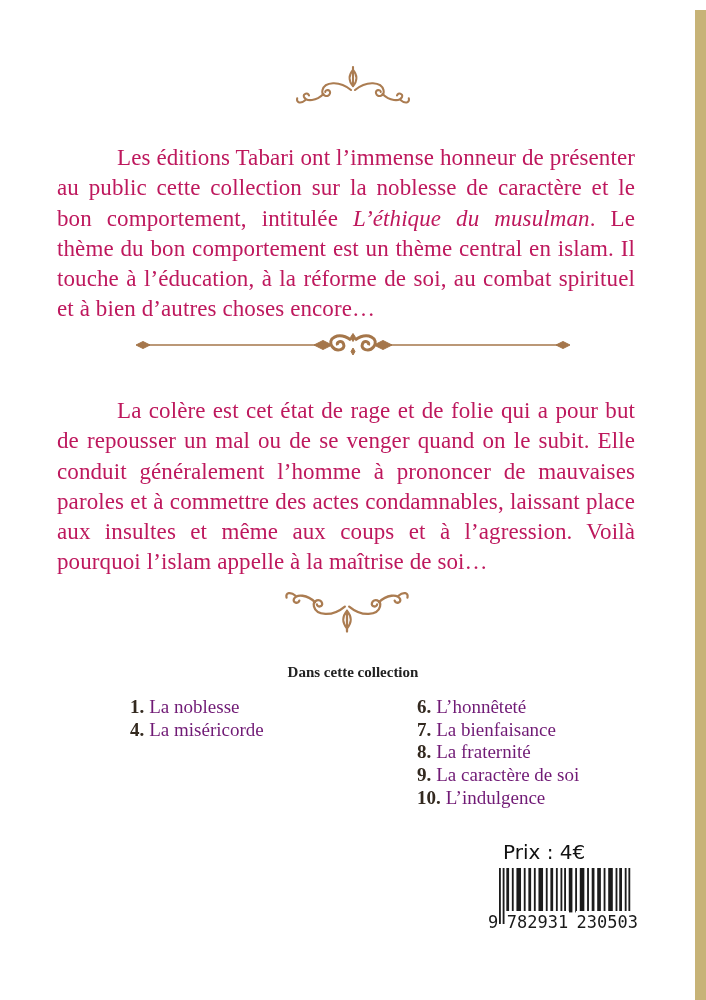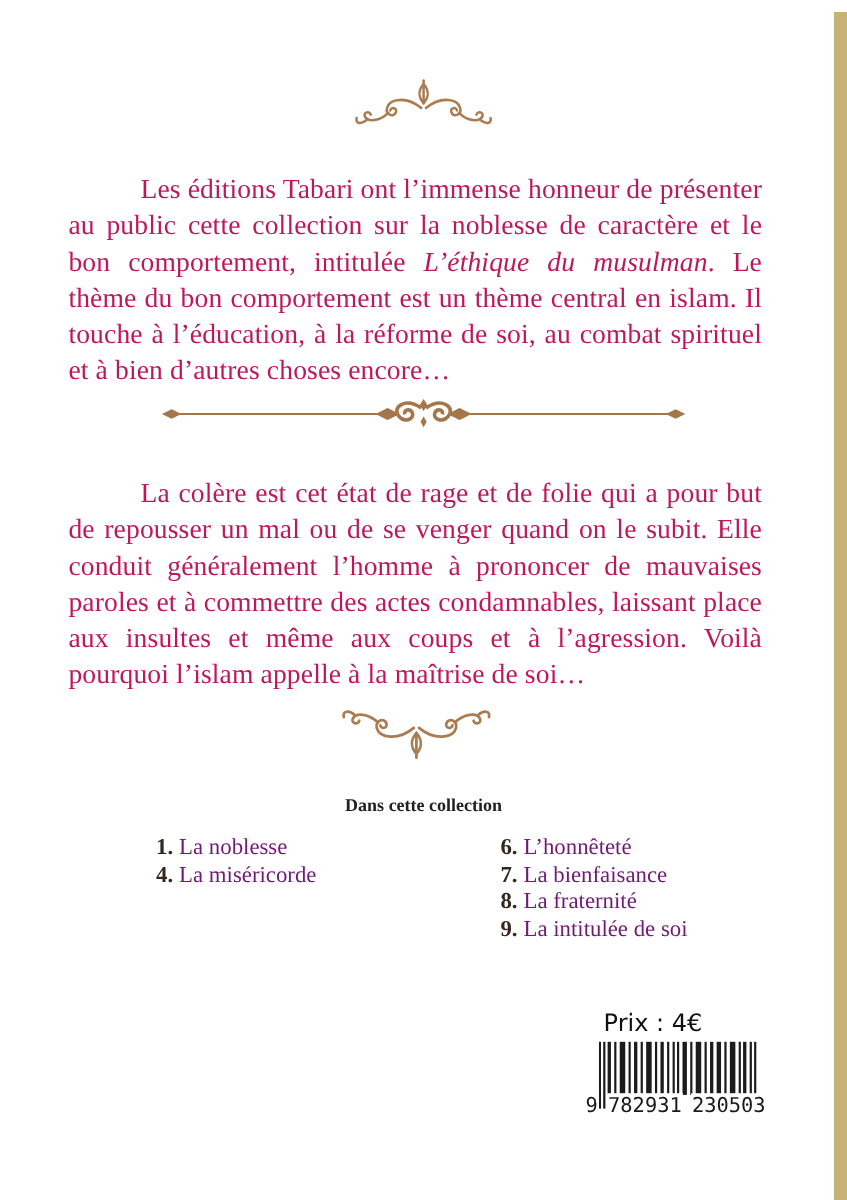--- a/index.html
+++ b/index.html
@@ -125,21 +125,22 @@
 
   <div id="list-col-left" class="abs list-col">
     <div class="list-item"><span class="num">1.</span><span class="lbl">La noblesse</span></div>
     <div class="list-item"><span class="num">4.</span><span class="lbl">La miséricorde</span></div>
   </div>
 
   <div id="list-col-right" class="abs list-col">
     <div class="list-item"><span class="num">6.</span><span class="lbl">L’honnêteté</span></div>
     <div class="list-item"><span class="num">7.</span><span class="lbl">La bienfaisance</span></div>
     <div class="list-item"><span class="num">8.</span><span class="lbl">La fraternité</span></div>
-    <div class="list-item"><span class="num">9.</span><span class="lbl">La intitulée de soi</span></div>
+    <div class="list-item"><span class="num">9.</span><span class="lbl">La caractère de soi</span></div>
+    <div class="list-item"><span class="num">10.</span><span class="lbl">L’indulgence</span></div>
   </div>
 
   <div id="price-label" class="abs">Prix : 4€</div>
 
   <div id="barcode" class="abs">
     <svg viewBox="0 0 146 58" preserveAspectRatio="none">
       <g fill="#1c1c1c">
         <rect x="0" y="0" width="2" height="58"></rect>
           <rect x="4" y="0" width="2" height="58"></rect>
         <rect x="8" y="0" width="3" height="46"></rect>

